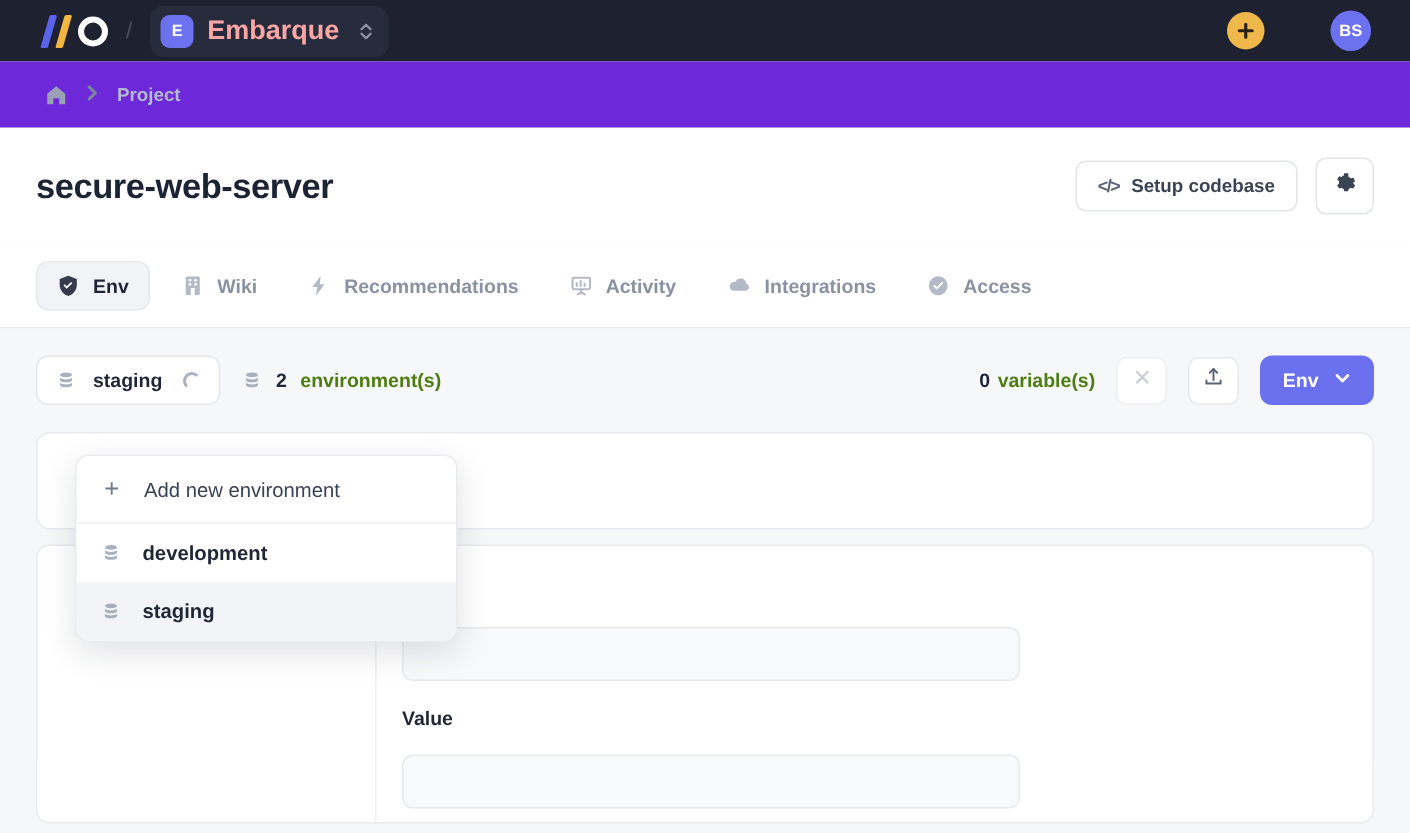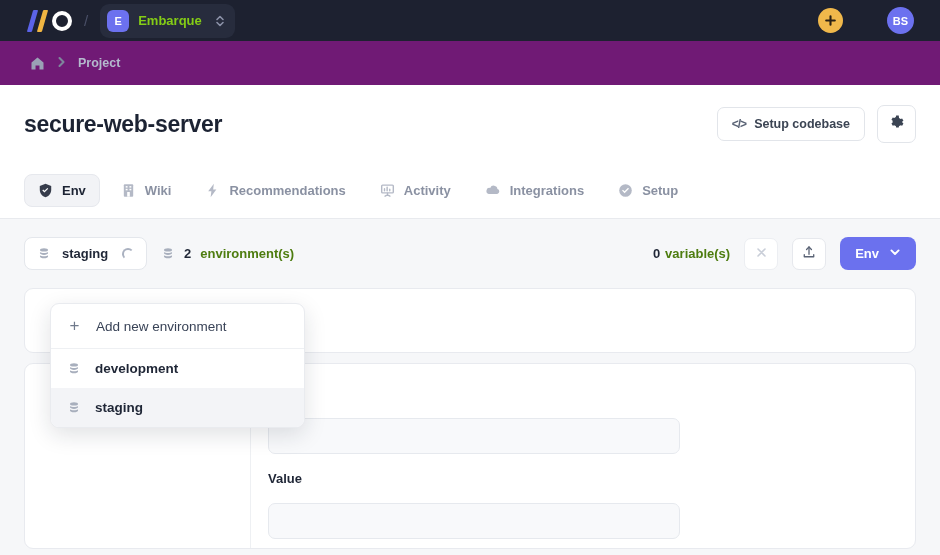--- a/index.html
+++ b/index.html
@@ -29,40 +29,40 @@
   .proj-pill {
     display:flex; align-items:center; gap:9px;
     background:#272c3d; border-radius:9px;
     padding:6px 10px 6px 7px; cursor:pointer;
   }
   .proj-badge {
     width:22px; height:22px; border-radius:6px; background:#6c71ef;
     color:#fff; font-size:11px; font-weight:bold;
     display:flex; align-items:center; justify-content:center;
   }
-  .proj-name { color:#84cc16; font-size:13px; font-weight:bold; }
+  .proj-name { color:#fca5a5; font-size:18px; font-weight:bold; }
   .updown { display:flex; flex-direction:column; gap:2px; margin-left:4px; color:#8b91a8; }
   .spacer { flex:1; }
   .plus-btn {
     width:25px; height:25px; border-radius:50%; background:#f0b84b;
     display:flex; align-items:center; justify-content:center;
     color:#2a2015; font-size:15px; font-weight:bold; cursor:pointer;
     margin-right:18px;
   }
   .avatar {
     width:27px; height:27px; border-radius:50%; background:#6c71ef;
     color:#fff; font-size:11px; font-weight:bold;
     display:flex; align-items:center; justify-content:center; cursor:pointer;
     margin-right:12px;
     margin-left:26px;
   }
 
   
   .crumbbar {
-    height:44px; background:#701a75;
+    height:44px; background:#6d28d9;
     display:flex; align-items:center; padding:0 14px;
     position:relative; z-index:5;
   }
   .crumb-items { display:flex; align-items:center; gap:11px; padding-left:16px; }
   .crumb-link { color:#9aa1b5; display:flex; align-items:center; cursor:pointer; }
   .crumb-chev { color:#7e869c; font-size:12px; }
   .crumb-text { color:#b4bacd; font-size:12.5px; font-weight:bold; }
 
   
   .pagehead {
@@ -278,21 +278,21 @@
         <span>Integrations</span>
       </div>
 
       <div class="tab">
         <span class="ic">
           <svg width="15" height="15" viewBox="0 0 16 16" fill="#b0b6c3">
               <circle cx="8" cy="8" r="6.7"></circle>
               <path d="M7 10.8 4.3 8.1l1-1L7 8.8l3.7-3.7 1 1z" fill="#fff"></path>
             </svg>
         </span>
-        <span>Setup</span>
+        <span>Access</span>
       </div>
 
     </div>
   </div>
 
   <div class="content">
 
     <div class="toolbar">
 
       <div class="envsel">

